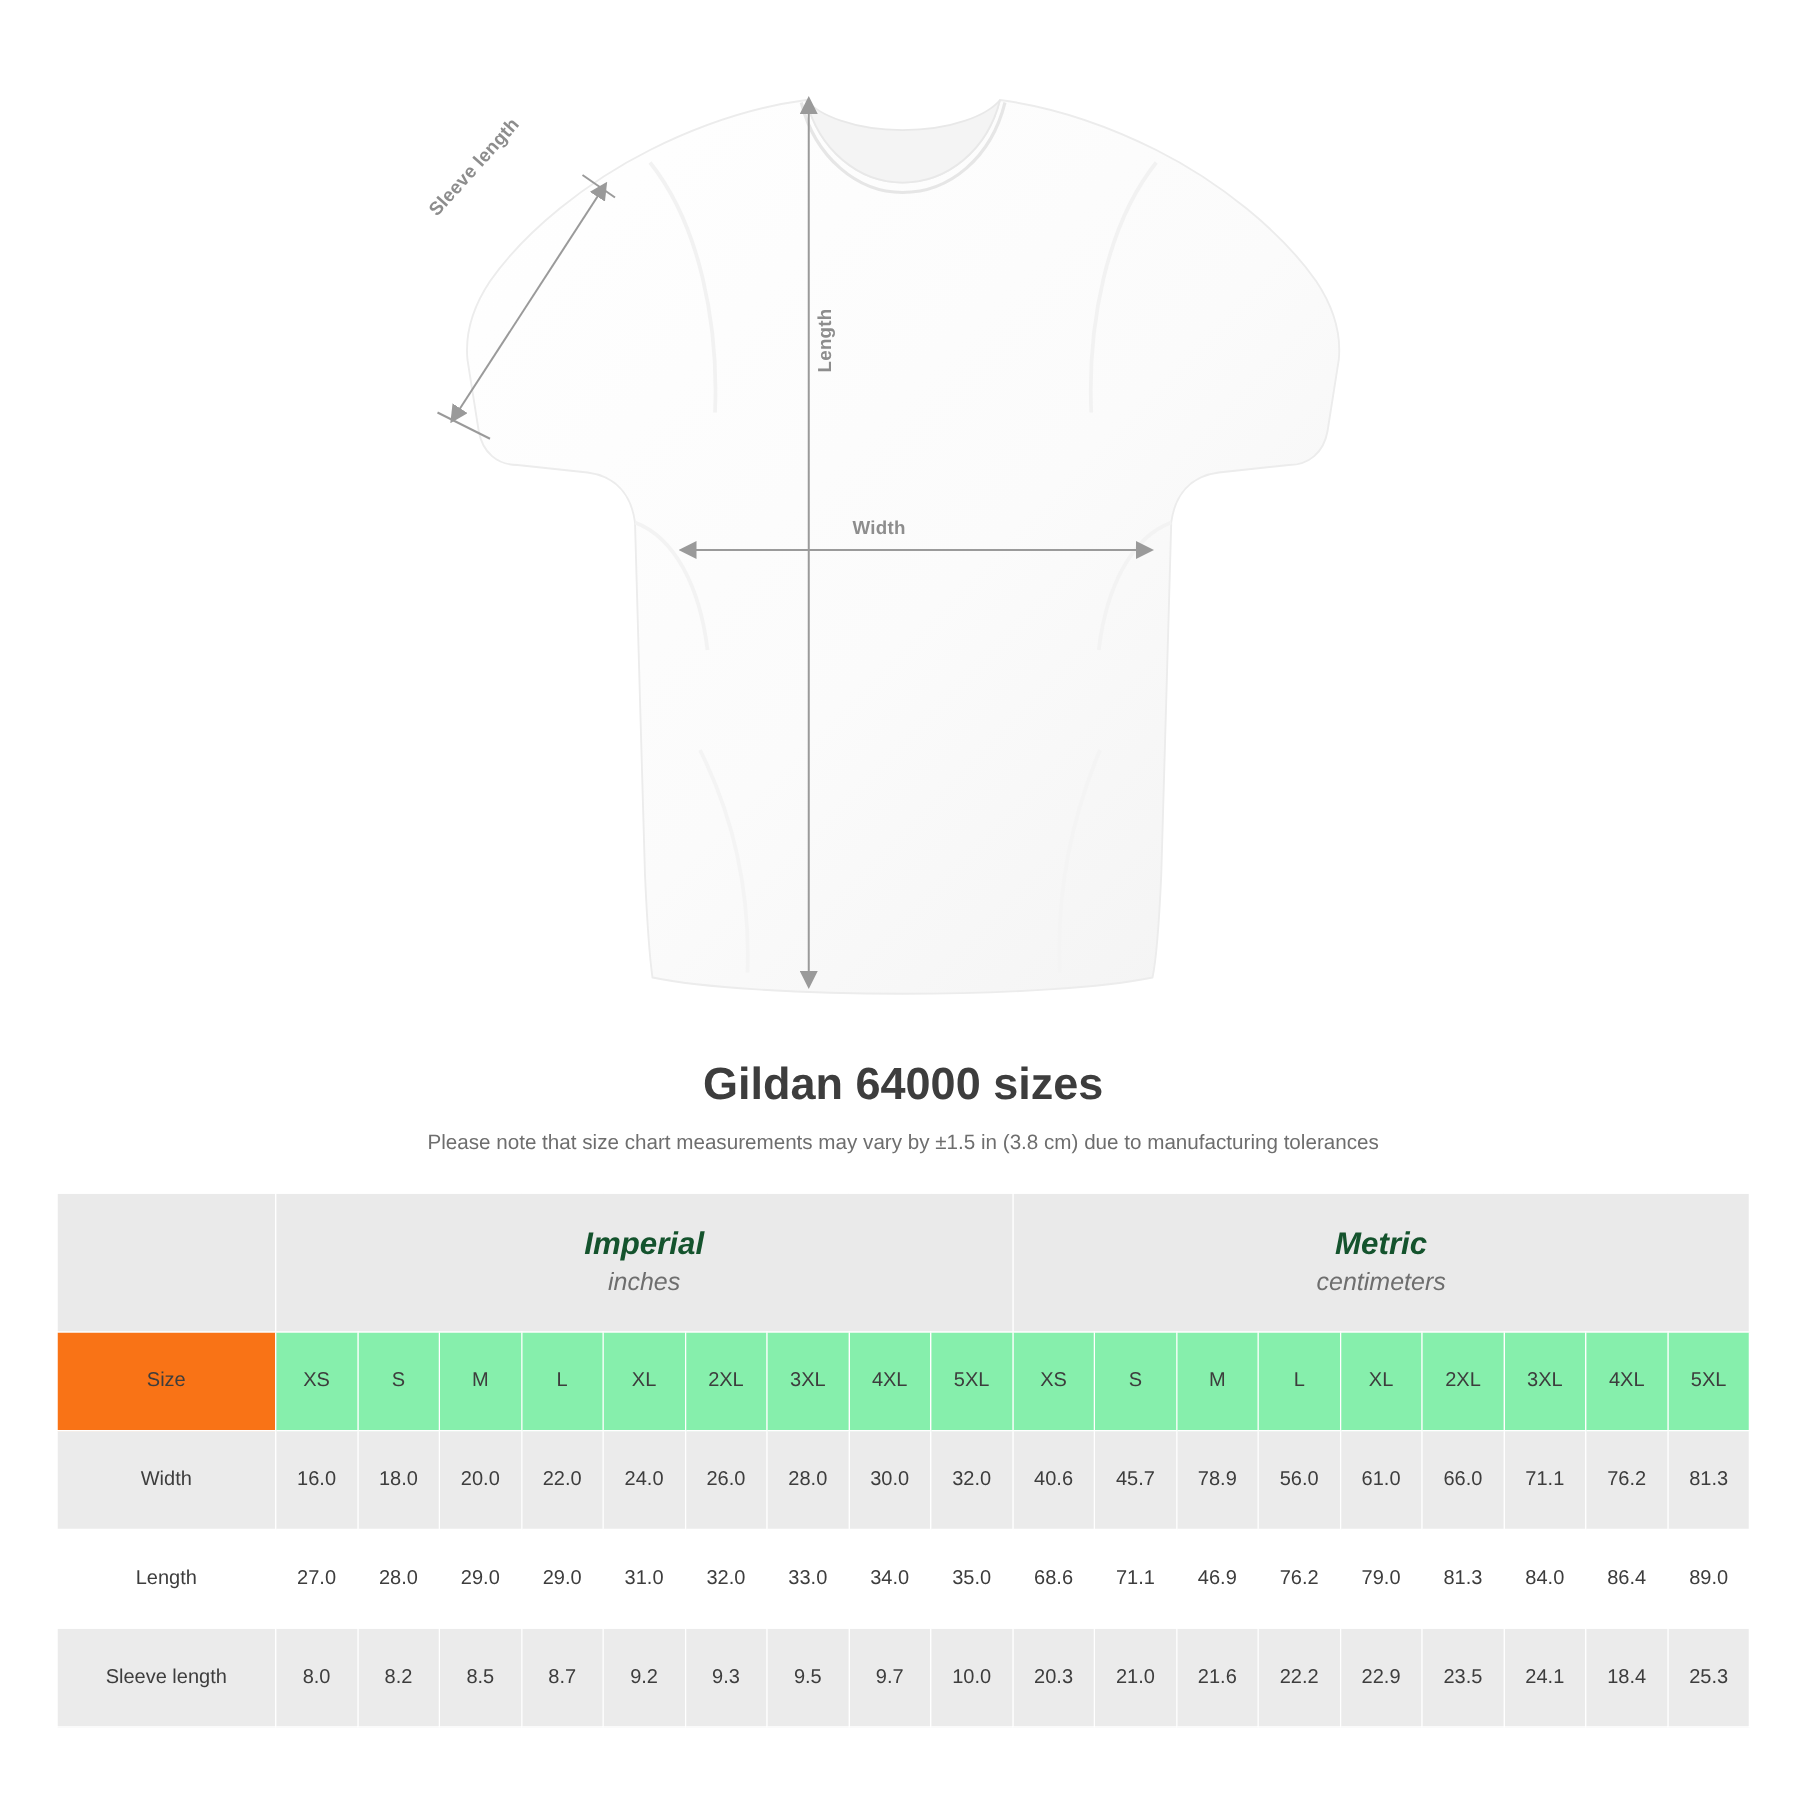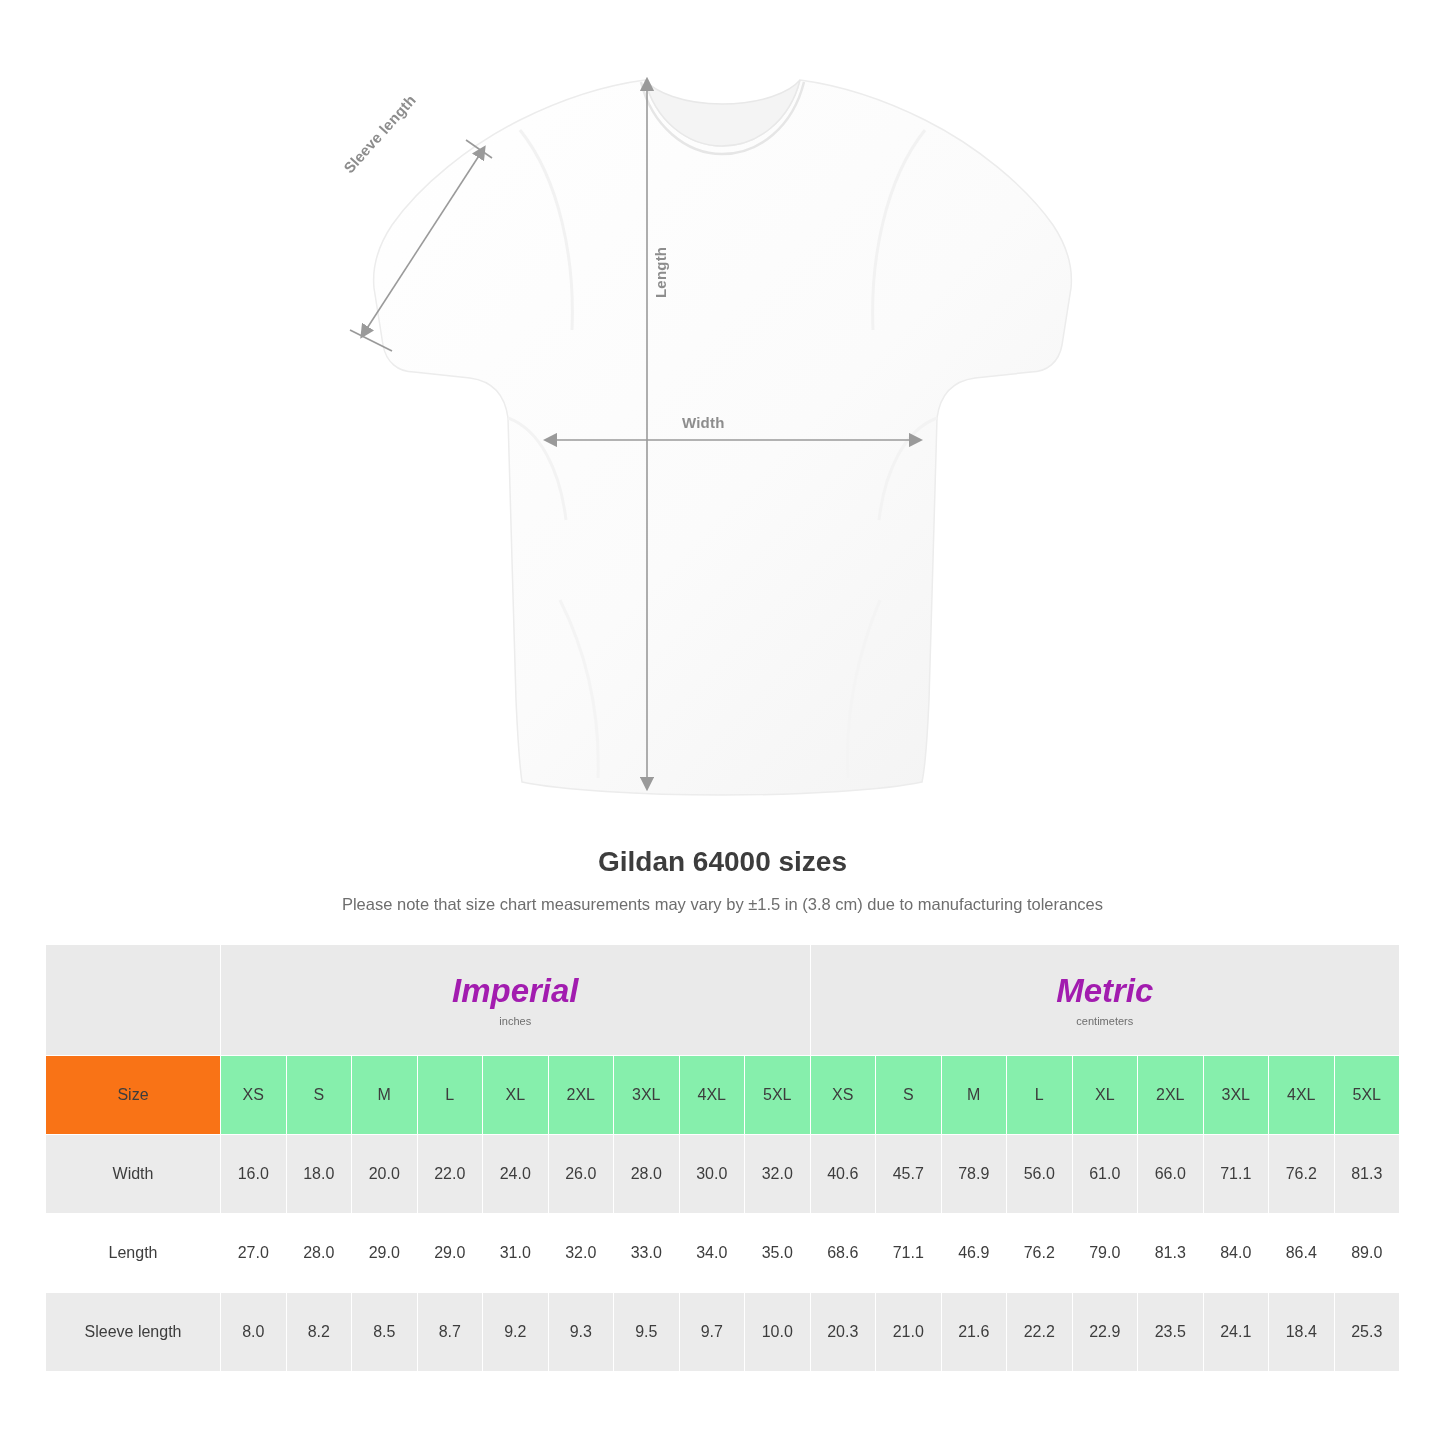--- a/index.html
+++ b/index.html
@@ -55,21 +55,21 @@
     left: 682px;
     top: 414px;
   }
 
   
   .title-block {
     text-align: center;
     margin-top: 26px;
   }
   .chart-title {
-    font-size: 28px;
+    font-size: 36px;
     font-weight: bold;
     color: #3d3d3d;
     margin: 0;
   }
   .chart-note {
     font-size: 16.5px;
     color: #6e6e6e;
     margin: 17px 0 0 0;
   }
 
@@ -90,28 +90,29 @@
     color: #3d3d3d;
     font-weight: normal;
     padding: 0;
   }
   .row-system td {
     height: 110px;
     background: #eaeaea;
     vertical-align: middle;
   }
   .system-name {
-    font-size: 33px;
+    font-size: 25px;
     font-style: italic;
     font-weight: bold;
-    color: #a21caf;
+    color: #14532d;
     line-height: 1.1;
   }
   .system-unit {
-    font-size: 11px;
+    font-size: 20px;
+    font-style: italic;
     color: #6e6e6e;
     margin-top: 6px;
   }
   .row-head td {
     height: 78px;
     background: #86efac;
     font-size: 17px;
     font-weight: bold;
     color: #3d3d3d;
     vertical-align: middle;

